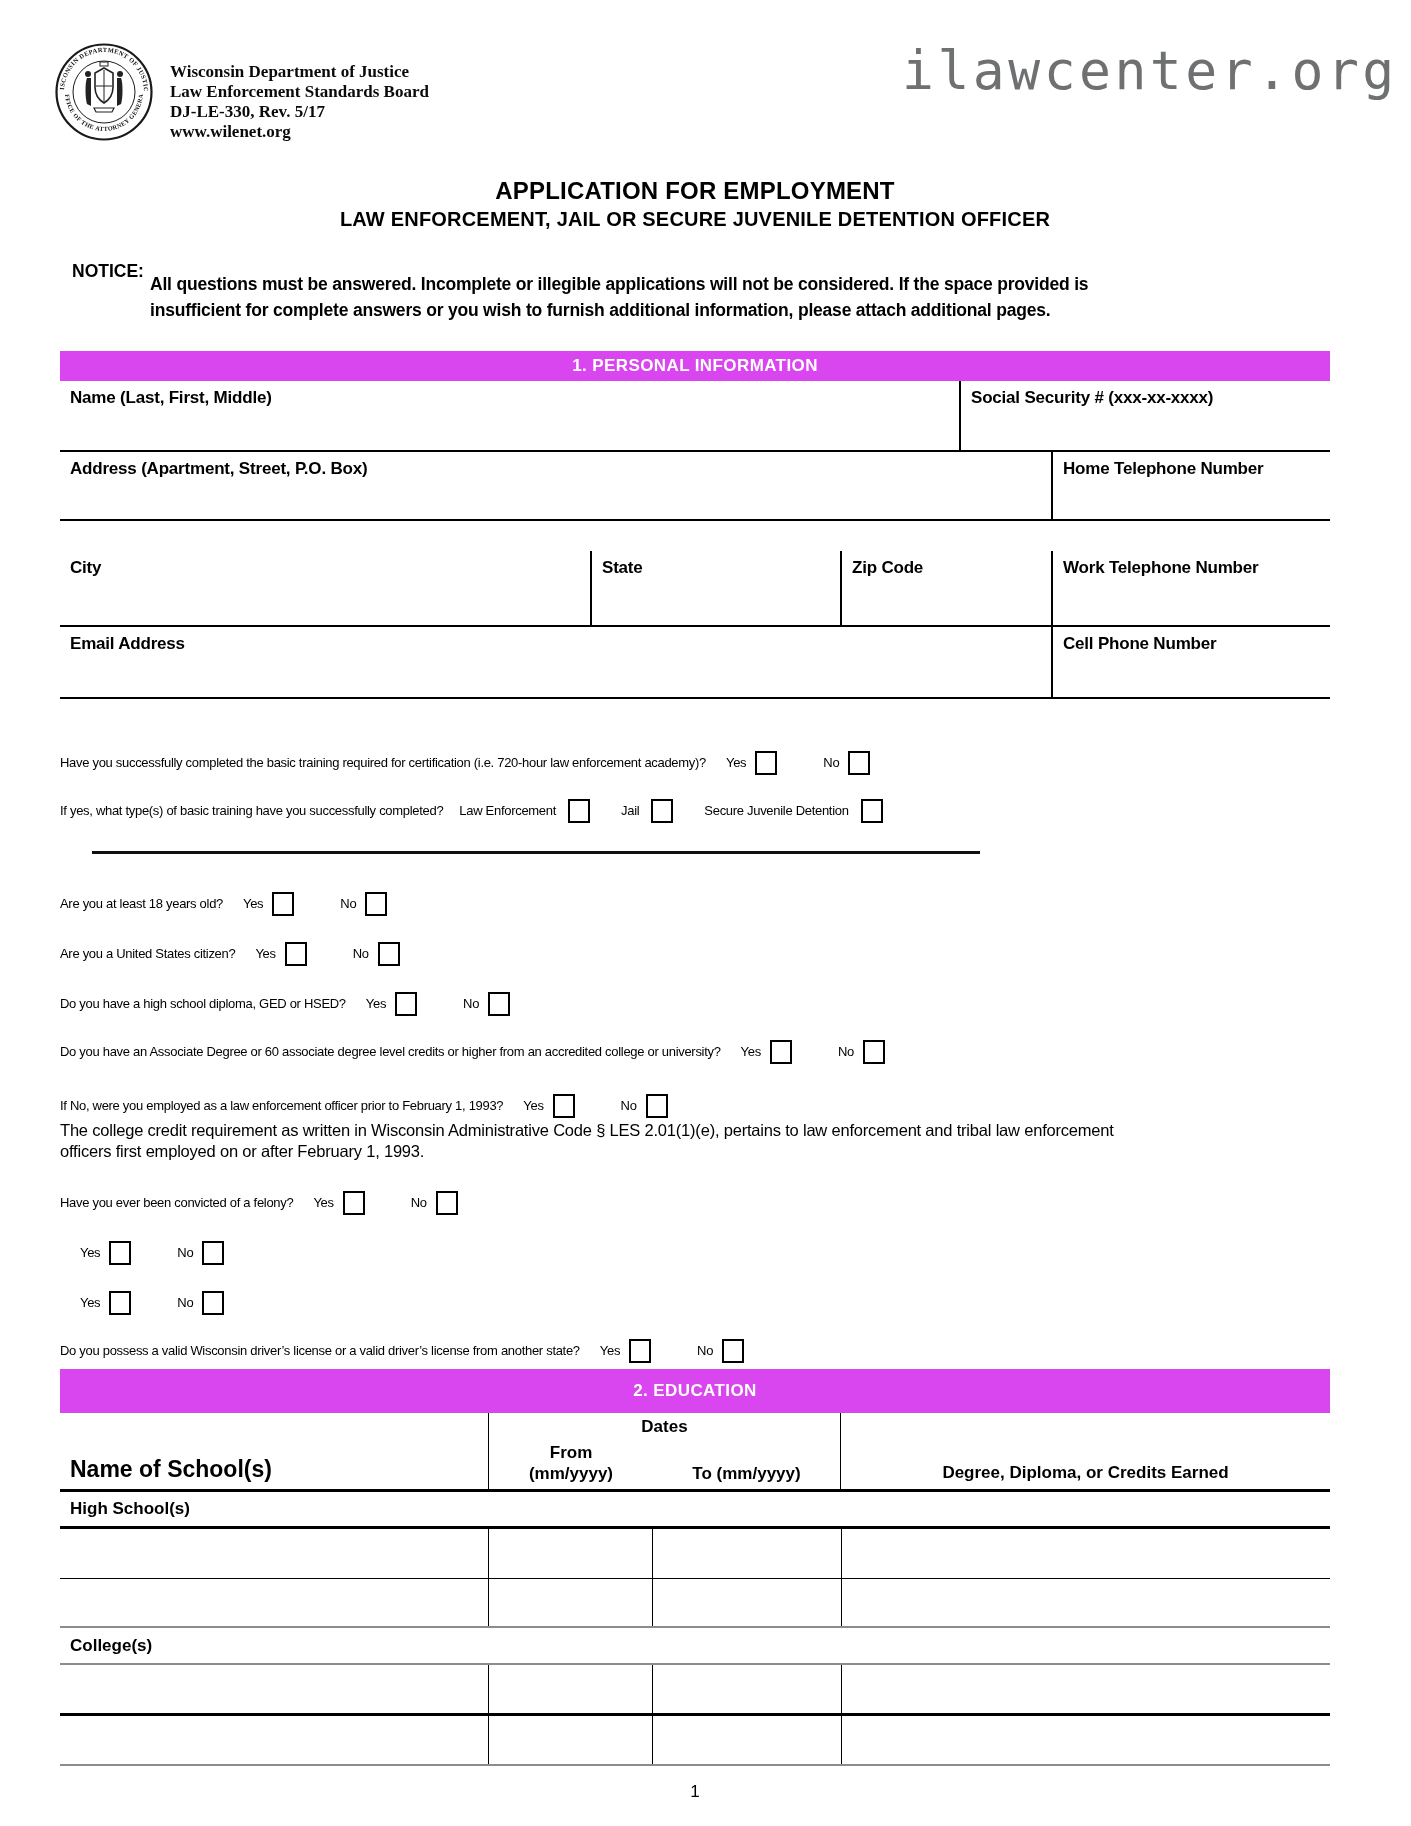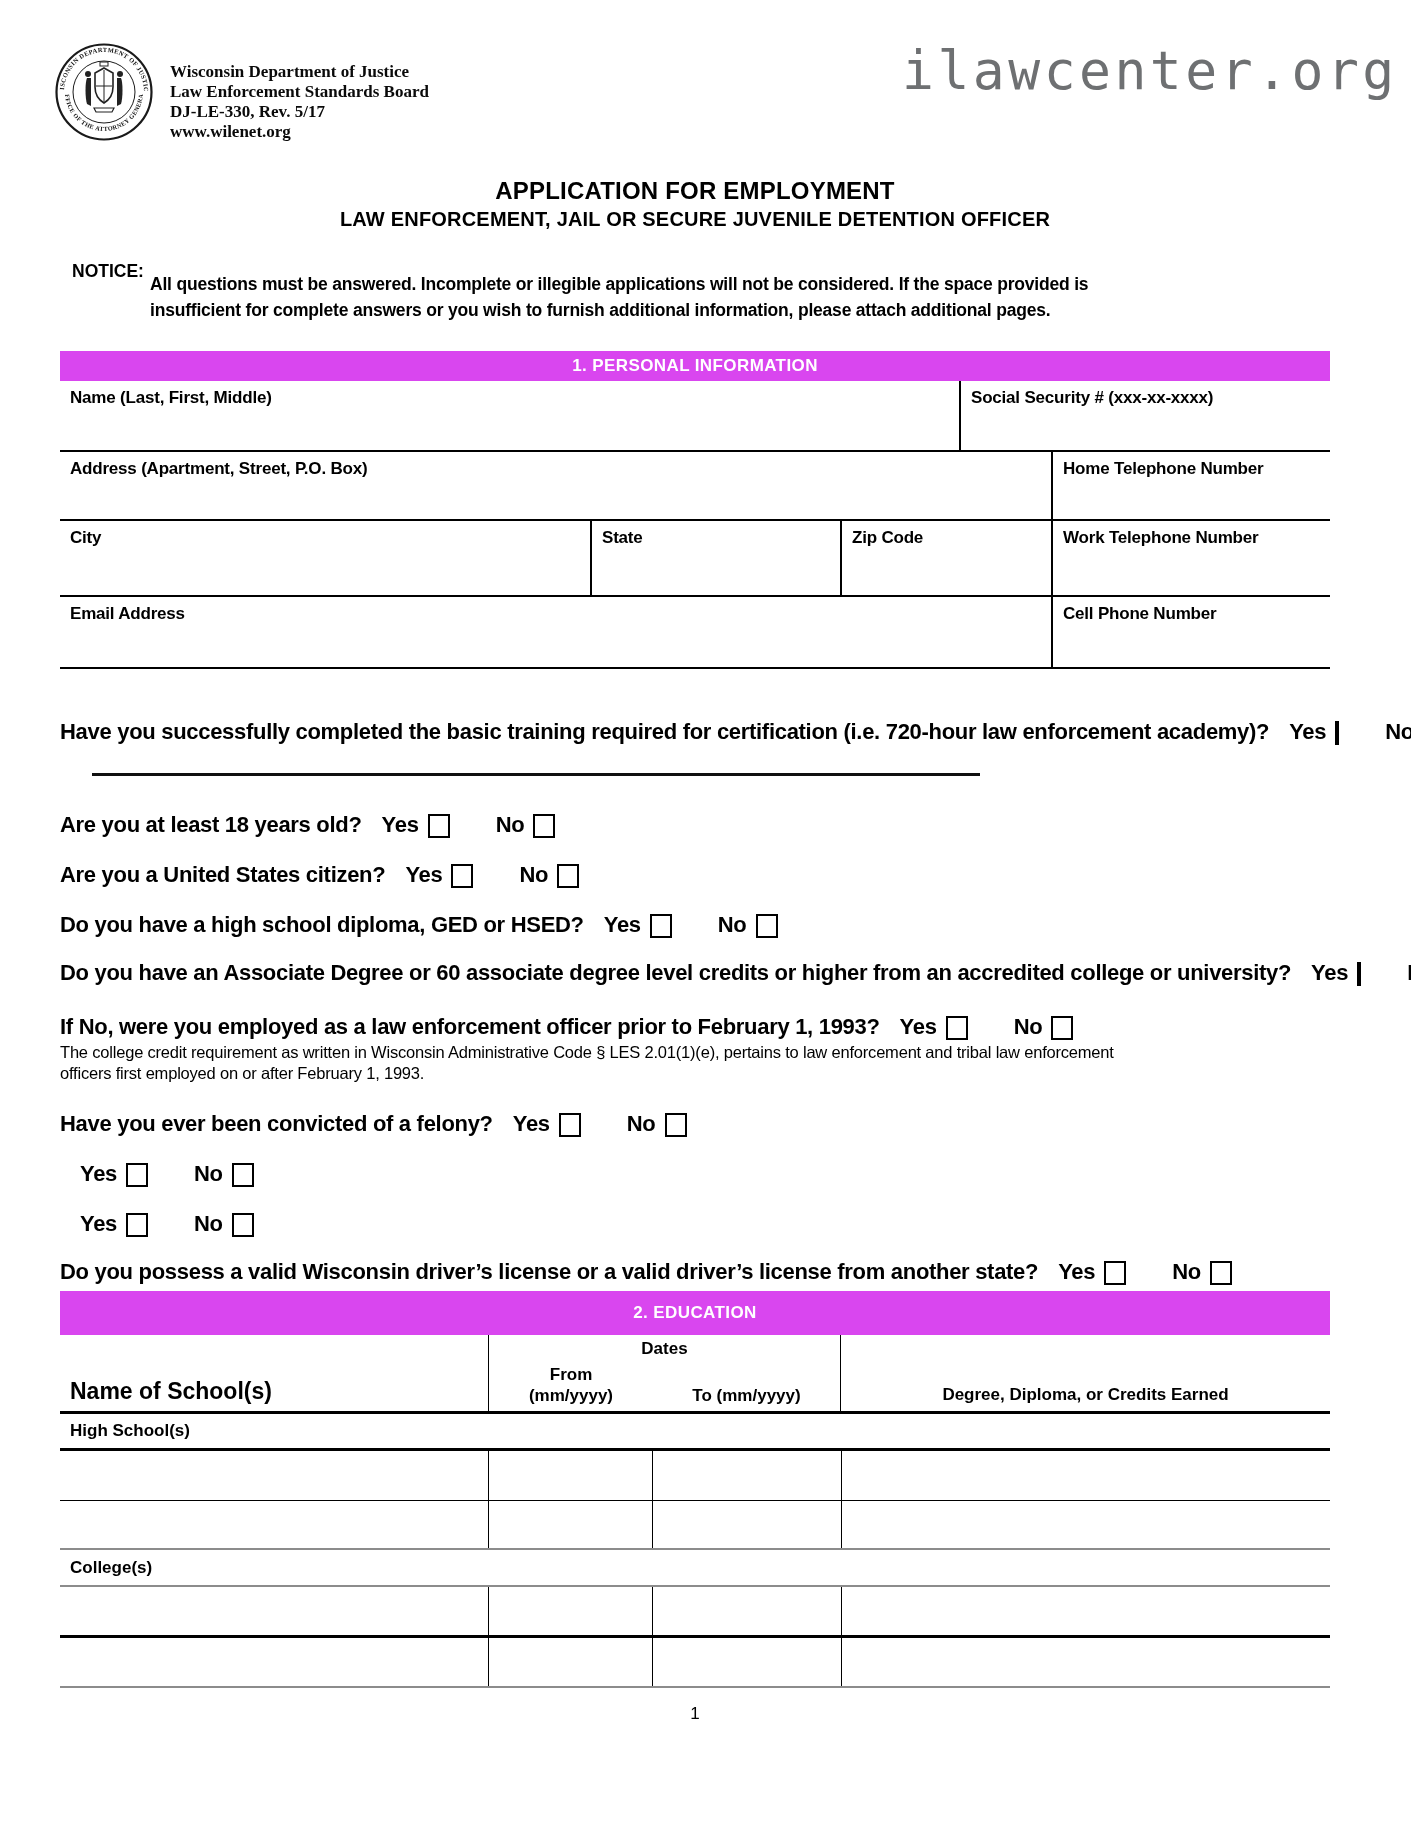--- a/index.html
+++ b/index.html
@@ -25,28 +25,28 @@
   .notice-text{font-weight:bold;font-size:17.5px;line-height:26px;width:1010px;letter-spacing:-.2px;margin-top:11px;}
   
   .bar{background:#d946ef;color:#fff;display:flex;align-items:center;justify-content:center;
        font-weight:bold;font-size:17px;letter-spacing:.4px;}
   .bar1{height:30px;margin-top:28px;}
   .bar2{height:44px;margin-top:6px;}
   
   .prow{display:grid;border-bottom:2px solid #000;}
   .prow1{grid-template-columns:899px 371px;height:69px;}
   .prow2{grid-template-columns:991px 279px;height:67px;}
-  .prow3{grid-template-columns:530px 250px 211px 279px;height:74px;}
+  .prow3{grid-template-columns:530px 250px 211px 279px;height:74px;margin-top:30px;}
   .prow4{grid-template-columns:991px 279px;height:70px;}
   .pcell{padding:7px 6px 0 10px;font-weight:bold;font-size:17px;letter-spacing:-.2px;}
   .pcell + .pcell{border-left:2px solid #000;}
   
   .questions{padding-top:50px;}
   .q{display:flex;align-items:center;height:26px;
-     font-weight:bold;font-size:22px;letter-spacing:-.3px;white-space:nowrap;}
+     font-weight:normal;font-size:13px;letter-spacing:-.3px;white-space:nowrap;}
   .opt-label{margin-left:46px;}
   .opt-label.first{margin-left:20px;}
   .cb{display:inline-block;width:22px;height:24px;border:2.5px solid #000;
       box-sizing:border-box;margin-left:9px;position:relative;top:1px;background:#fff;}
   .q2 .opt-label{margin-left:31px;}
   .q2 .opt-label.first{margin-left:16px;}
   .q2 .cb{margin-left:12px;}
   .mb22{margin-bottom:22px;} .mb24{margin-bottom:24px;} .mb28{margin-bottom:28px;}
   .fill-line{width:888px;margin:28px 0 36px 32px;border-top:3px solid #101010;height:0;}
   .q-note{font-weight:normal;font-size:16.5px;line-height:21px;letter-spacing:-.2px;
@@ -172,20 +172,29 @@
     <div class="questions">
 
       <div class="q mb22">
         <span>Have you successfully completed the basic training required for certification (i.e. 720-hour law enforcement academy)?</span>
         <span class="opt-label first">Yes</span>
         <span class="cb"></span>
         <span class="opt-label">No</span>
         <span class="cb"></span>
       </div>
 
+      <div class="q q2 mb22">
+        <span>If yes, what type(s) of basic training have you successfully completed?</span>
+        <span class="opt-label first">Law Enforcement</span>
+        <span class="cb"></span>
+        <span class="opt-label">Jail</span>
+        <span class="cb"></span>
+        <span class="opt-label">Secure Juvenile Detention</span>
+        <span class="cb"></span>
+      </div>
 
       <div class="fill-line"></div>
 
       <div class="q mb24">
         <span>Are you at least 18 years old?</span>
         <span class="opt-label first">Yes</span>
         <span class="cb"></span>
         <span class="opt-label">No</span>
         <span class="cb"></span>
       </div>

